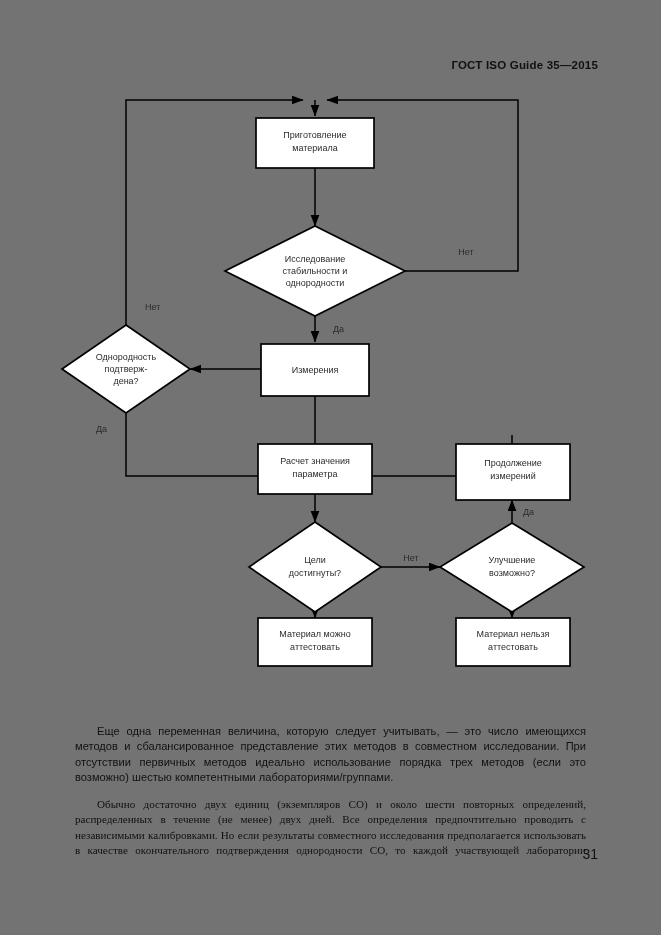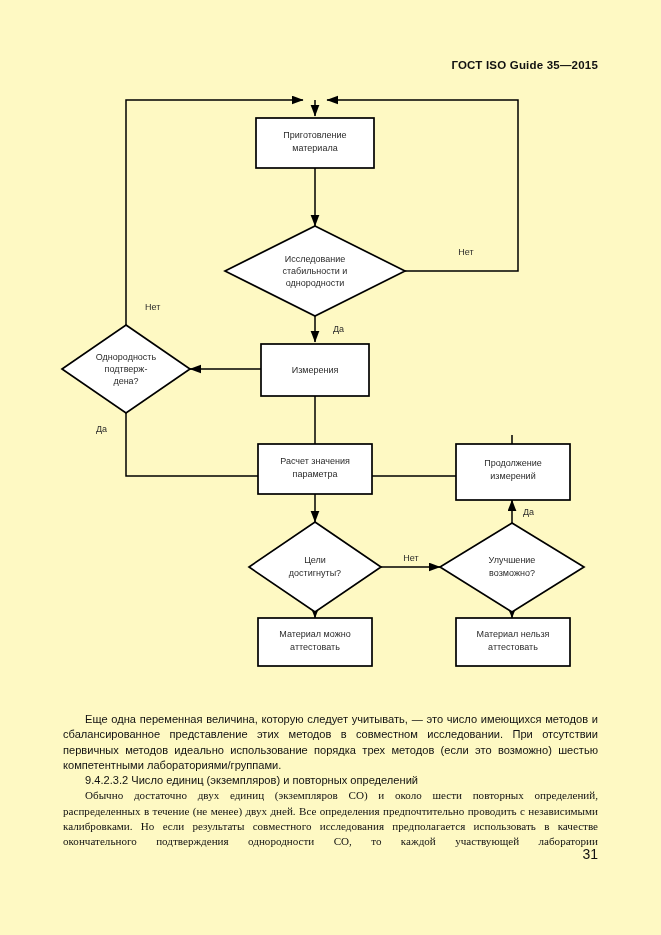--- a/index.html
+++ b/index.html
@@ -11,21 +11,21 @@
     width: 661px;
     height: 935px;
     position: relative;
     font-family: "Liberation Sans", sans-serif;
     color: #1a1a1a;
     overflow: hidden;
   }
   .page {
     position: absolute;
     inset: 0;
-    background: #fef9c3;
+    background: #737373;
   }
   .doc-header {
     position: absolute;
     right: 63px;
     top: 59px;
     font-size: 11.5px;
     font-weight: bold;
     letter-spacing: 0.2px;
     color: #111;
     white-space: nowrap;
@@ -50,21 +50,21 @@
     position: absolute;
     left: 63px;
     top: 712px;
     width: 535px;
     font-size: 11.1px;
     line-height: 15.3px;
     text-align: justify;
     color: #111;
   }
   .body-text p {
-    margin: 0;
+    margin: 12px;
     text-indent: 22px;
     text-align: justify;
     text-align-last: left;
     hyphens: manual;
   }
   .body-text p.last {
     text-align-last: justify;
     font-family: Liberation Serif, serif;
   }
   .page-number {
@@ -185,19 +185,18 @@
       <text class="edge-label" x="145" y="222" text-anchor="start">Нет</text>
       <text class="edge-label" x="96" y="344" text-anchor="start">Да</text>
       <text class="edge-label" x="411" y="473" text-anchor="middle">Нет</text>
       <text class="edge-label" x="523" y="427" text-anchor="start">Да</text>
     </svg>
   </div>
 
 
   <div class="body-text">
     <p>Еще одна переменная величина, которую следует учитывать, — это число имеющихся методов и сбалансированное представление этих методов в совместном исследовании. При отсутствии первичных методов идеально использование порядка трех методов (если это возможно) шестью компетентными лабораториями/группами.</p>
-    <p>9.4.2.3.2 Число единиц (экземпляров) и повторных определений</p>
     <p class="last">Обычно достаточно двух единиц (экземпляров СО) и около шести повторных определений, распределенных в течение (не менее) двух дней. Все определения предпочтительно проводить с независимыми калибровками. Но если результаты совместного исследования предполагается использовать в качестве окончательного подтверждения однородности СО, то каждой участвующей лаборатории</p>
   </div>
 
   <div class="page-number">31</div>
 
 </div>
 
 </body></html>

